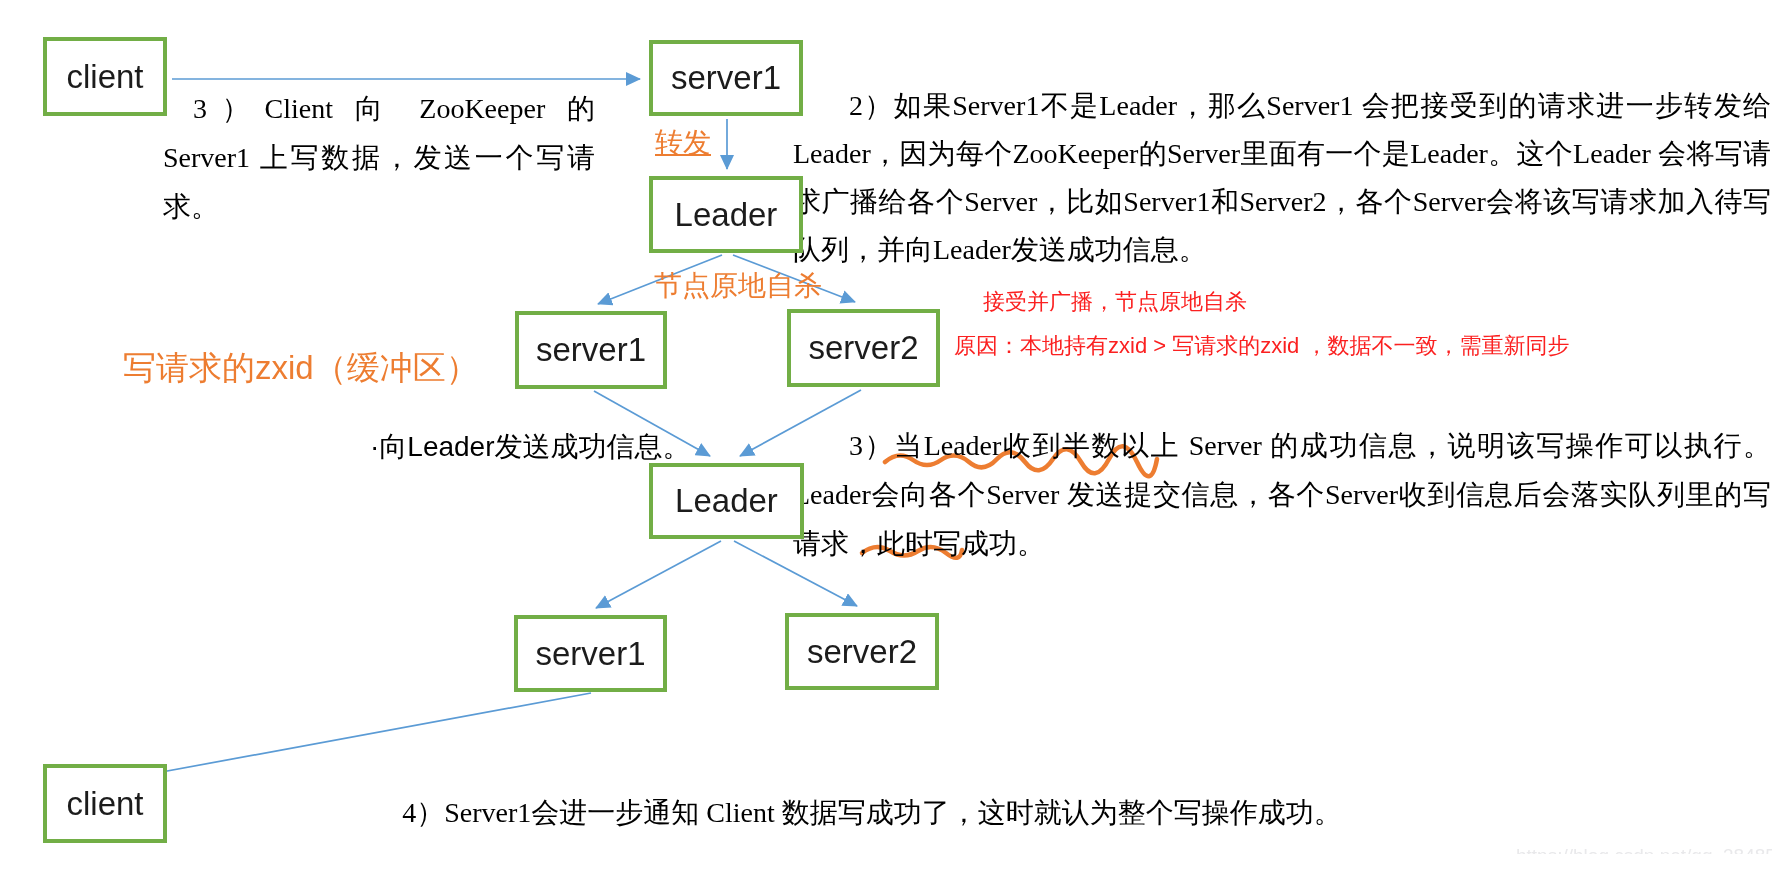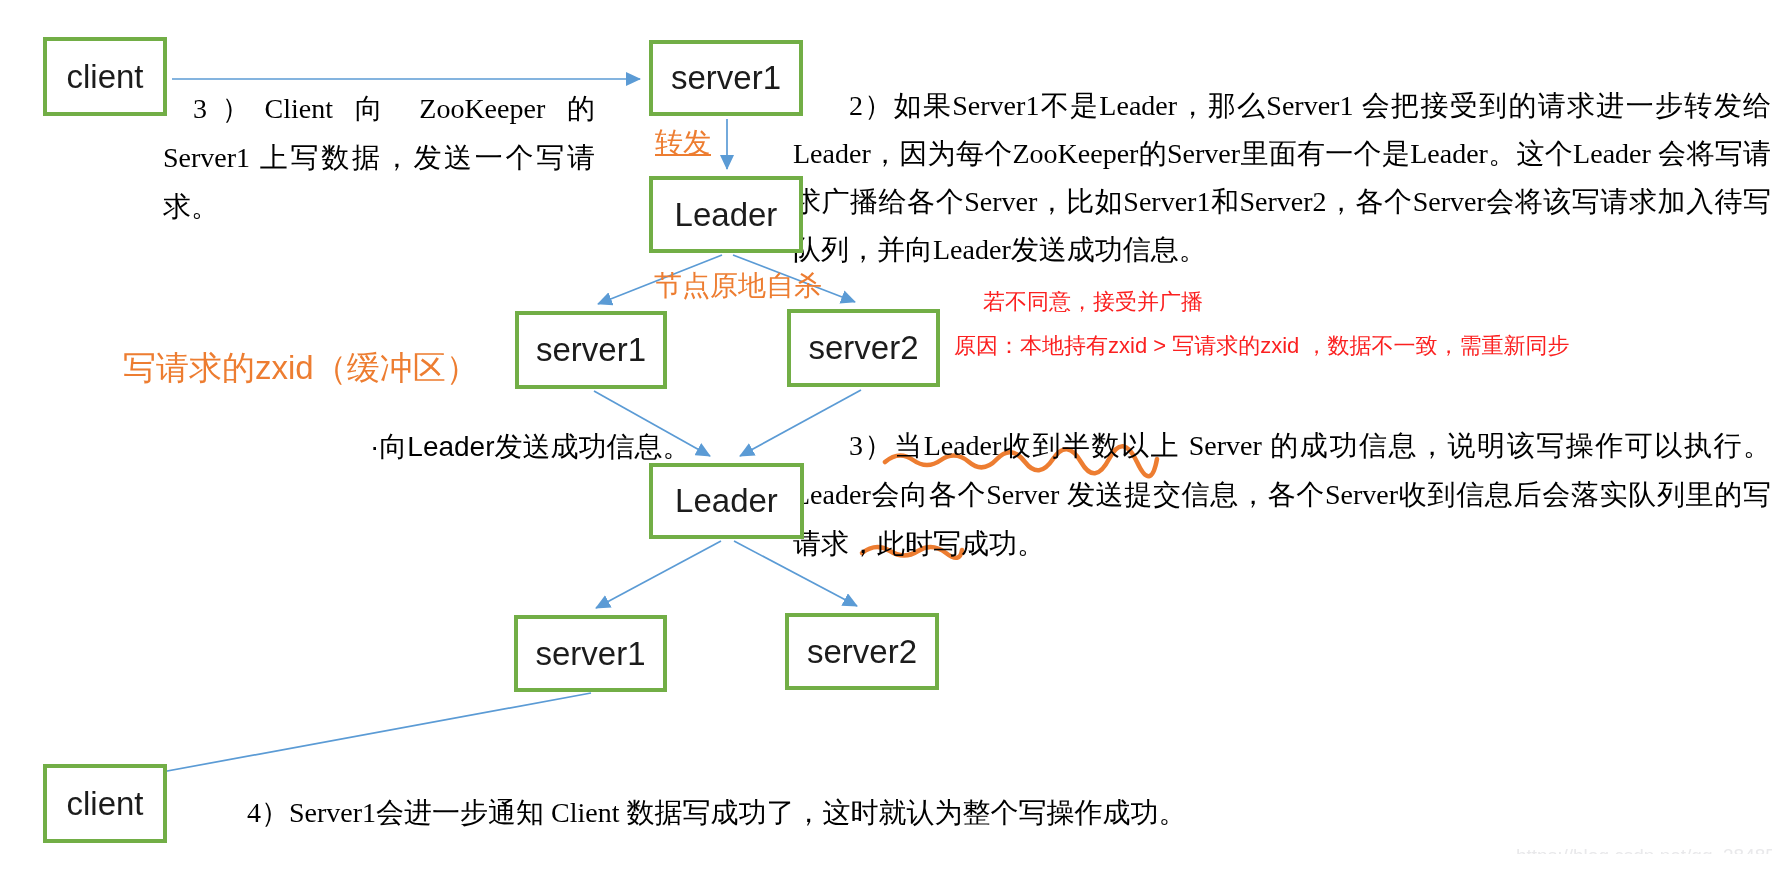--- a/index.html
+++ b/index.html
@@ -41,21 +41,21 @@
     font-family:"Liberation Serif","DejaVu Serif", serif;
     color:#000;
     font-size:28px;
     line-height:48px;
     text-align:justify;
     z-index:1;
   }
   .p1{left:163px; top:84px;  width:432px; line-height:49px; text-indent:30px;}
   .p2{left:793px; top:82px;  width:978px; text-indent:56px;}
   .p3{left:793px; top:421px; width:978px; line-height:49px; text-indent:56px;}
-  .p4{left:247px; top:789px; width:1250px; text-align:left; white-space:nowrap;}
+  .p4{left:247px; top:789px; width:1250px; text-align:center; white-space:nowrap;}
 
   
   .orange{
     position:absolute;
     color:#ED7D31;
     font-family:"Liberation Sans", sans-serif;
     z-index:3;
   }
   .lbl-forward  {left:655px; top:124px; font-size:28px;text-decoration:underline;}
   .lbl-broadcast{left:654px; top:267px; font-size:28px;}
@@ -134,18 +134,18 @@
   <div class="orange lbl-broadcast">节点原地自杀</div>
   <div class="orange lbl-agree">写请求的zxid（缓冲区）</div>
 
   <div class="black-note">·向Leader发送成功信息。</div>
 
   <div class="para p1">3）Client 向 ZooKeeper 的 Server1 上写数据，发送一个写请求。</div>
   <div class="para p2">2）如果Server1不是Leader，那么Server1 会把接受到的请求进一步转发给Leader，因为每个ZooKeeper的Server里面有一个是Leader。这个Leader 会将写请求广播给各个Server，比如Server1和Server2，各个Server会将该写请求加入待写队列，并向Leader发送成功信息。</div>
   <div class="para p3">3）当Leader收到半数以上 Server 的成功信息，说明该写操作可以执行。Leader会向各个Server 发送提交信息，各个Server收到信息后会落实队列里的写请求，此时写成功。</div>
   <div class="para p4">4）Server1会进一步通知 Client 数据写成功了，这时就认为整个写操作成功。</div>
 
-  <div class="red-note red1">若不同意，接受并广播</div>
+  <div class="red-note red1">接受并广播，节点原地自杀</div>
   <div class="red-note red2">原因：本地持有zxid &gt; 写请求的zxid ，数据不一致，需重新同步</div>
 
   <div class="watermark">https://blog.csdn.net/qq_38485723</div>
 
 </div>
 
 </body></html>

